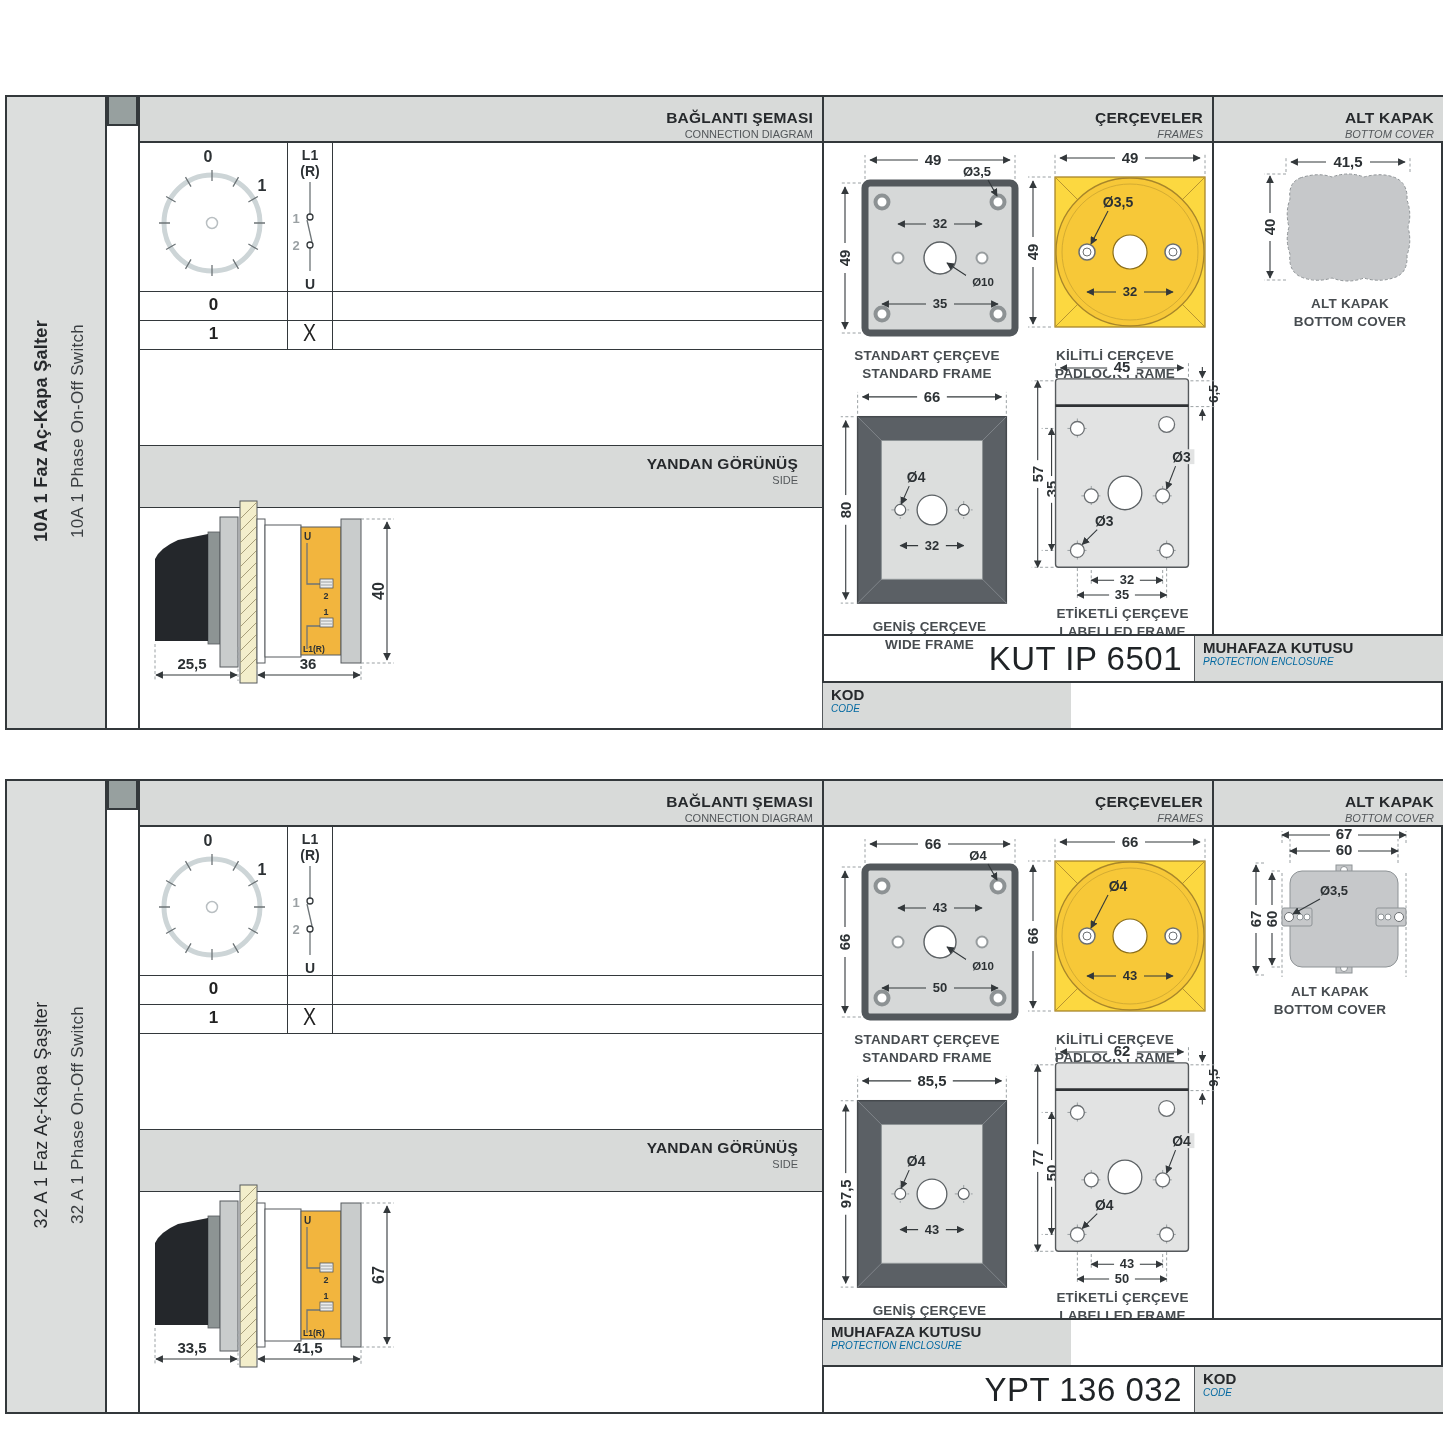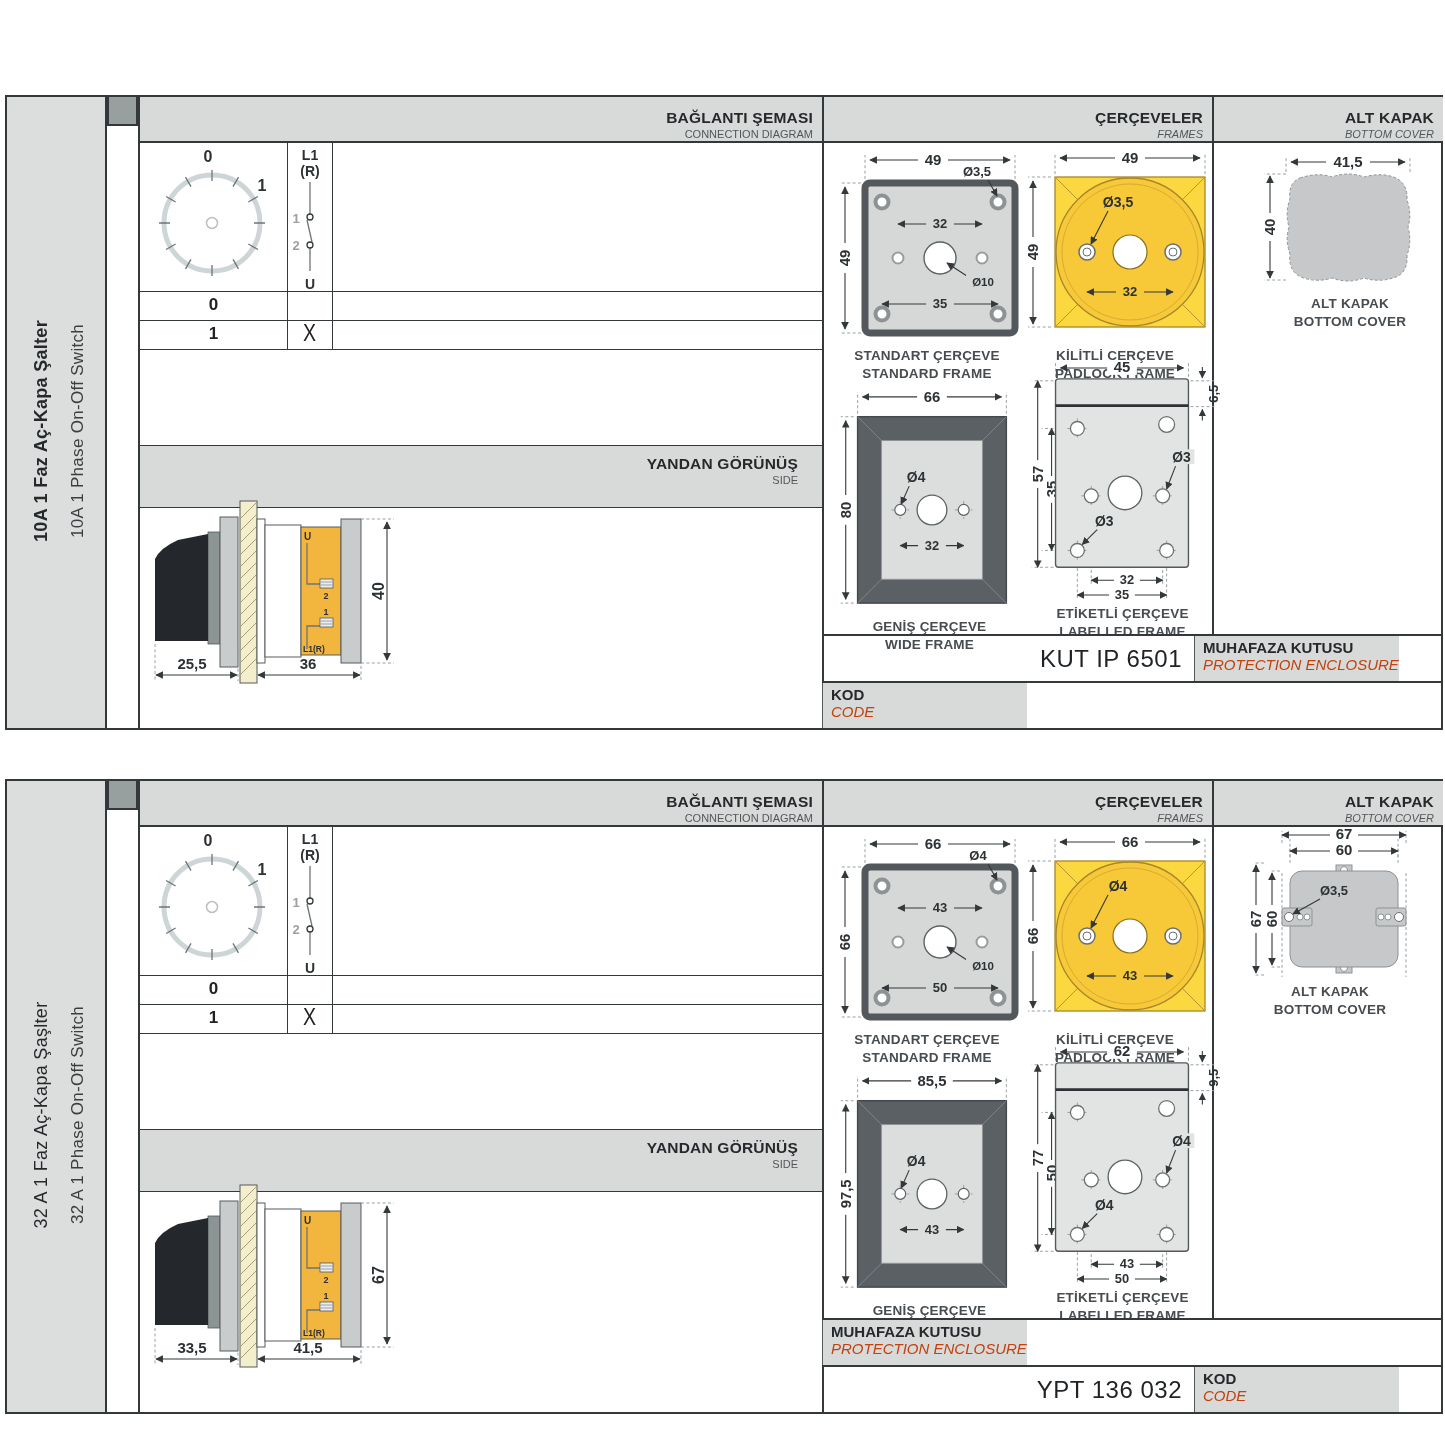--- a/index.html
+++ b/index.html
@@ -60,26 +60,26 @@
   .dl, .de { stroke:#33383b; stroke-width:1.1; fill:none; }
   .ex { stroke:#9aa0a3; stroke-width:1; stroke-dasharray:3,2.4; fill:none; }
   .tk { stroke:#6d7477; stroke-width:1.3; fill:none; }
 
   .fr-title { position:absolute; text-align:center; font-weight:bold; font-size:13.5px;
     color:#474c50; line-height:1.3; letter-spacing:.2px; }
 
   
   .code-row { position:absolute; left:682px; width:621px; border-top:2px solid #33383b; display:flex; }
   .cr-a { top:537px; height:47px; } .cr-b { top:584px; bottom:0; }
-  .code-big { width:372px; text-align:right; padding-right:12px; font-size:24px;
+  .code-big { width:372px; text-align:right; padding-right:12px; font-size:33px;
     color:#1f2326; letter-spacing:.5px; display:flex; align-items:center; justify-content:flex-end; }
-  .code-cell { width:205px; background:#d8dad9; border-left:1.5px solid #55595c;
+  .code-cell { width:249px; background:#d8dad9; border-left:1.5px solid #55595c;
     padding:3px 0 0 8px; }
   .cc-tr { font-weight:bold; font-size:15px; color:#26292c; }
-  .cc-en { font-size:15px; color:#c2410c; }
+  .cc-en { font-size:10px; color:#0369a1; }
 </style>
 </head>
 <body>
 
 <div id="page">
 
 <div class="section" id="sec0">
   <div class="label-col">
     <div class="vwrap vtr bold">
           <span>10A 1 Faz Aç-Kapa Şalter</span>

